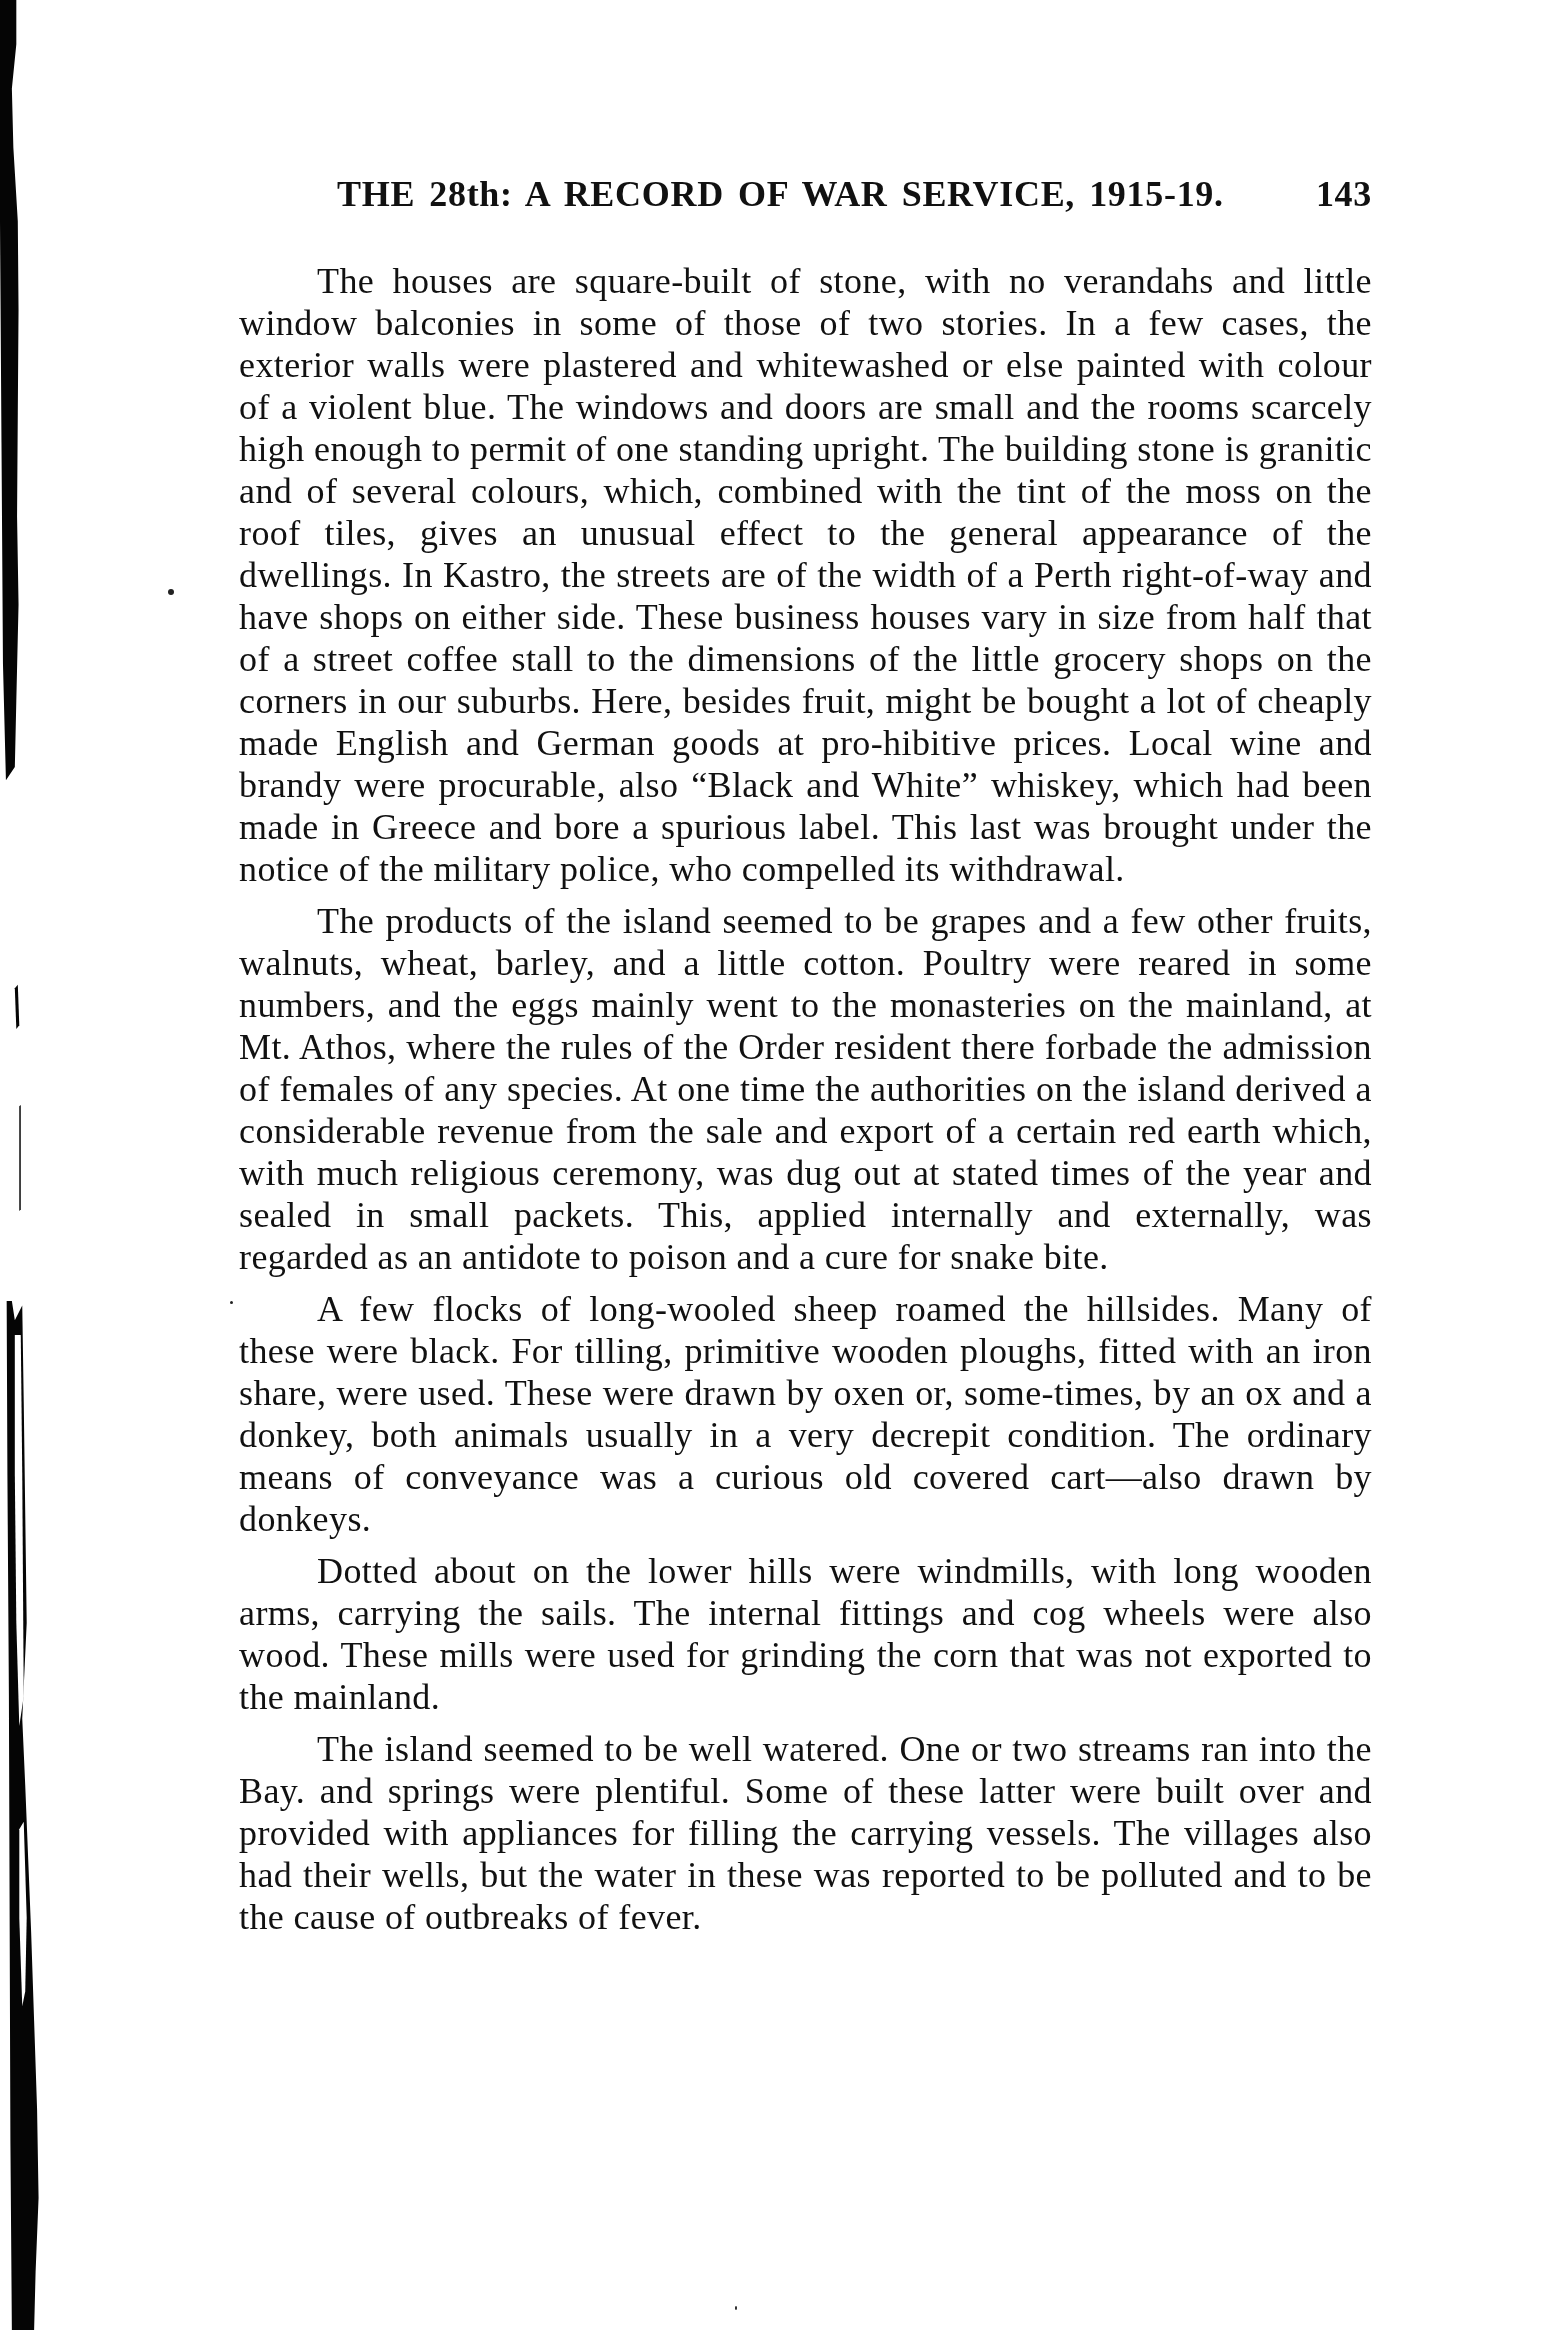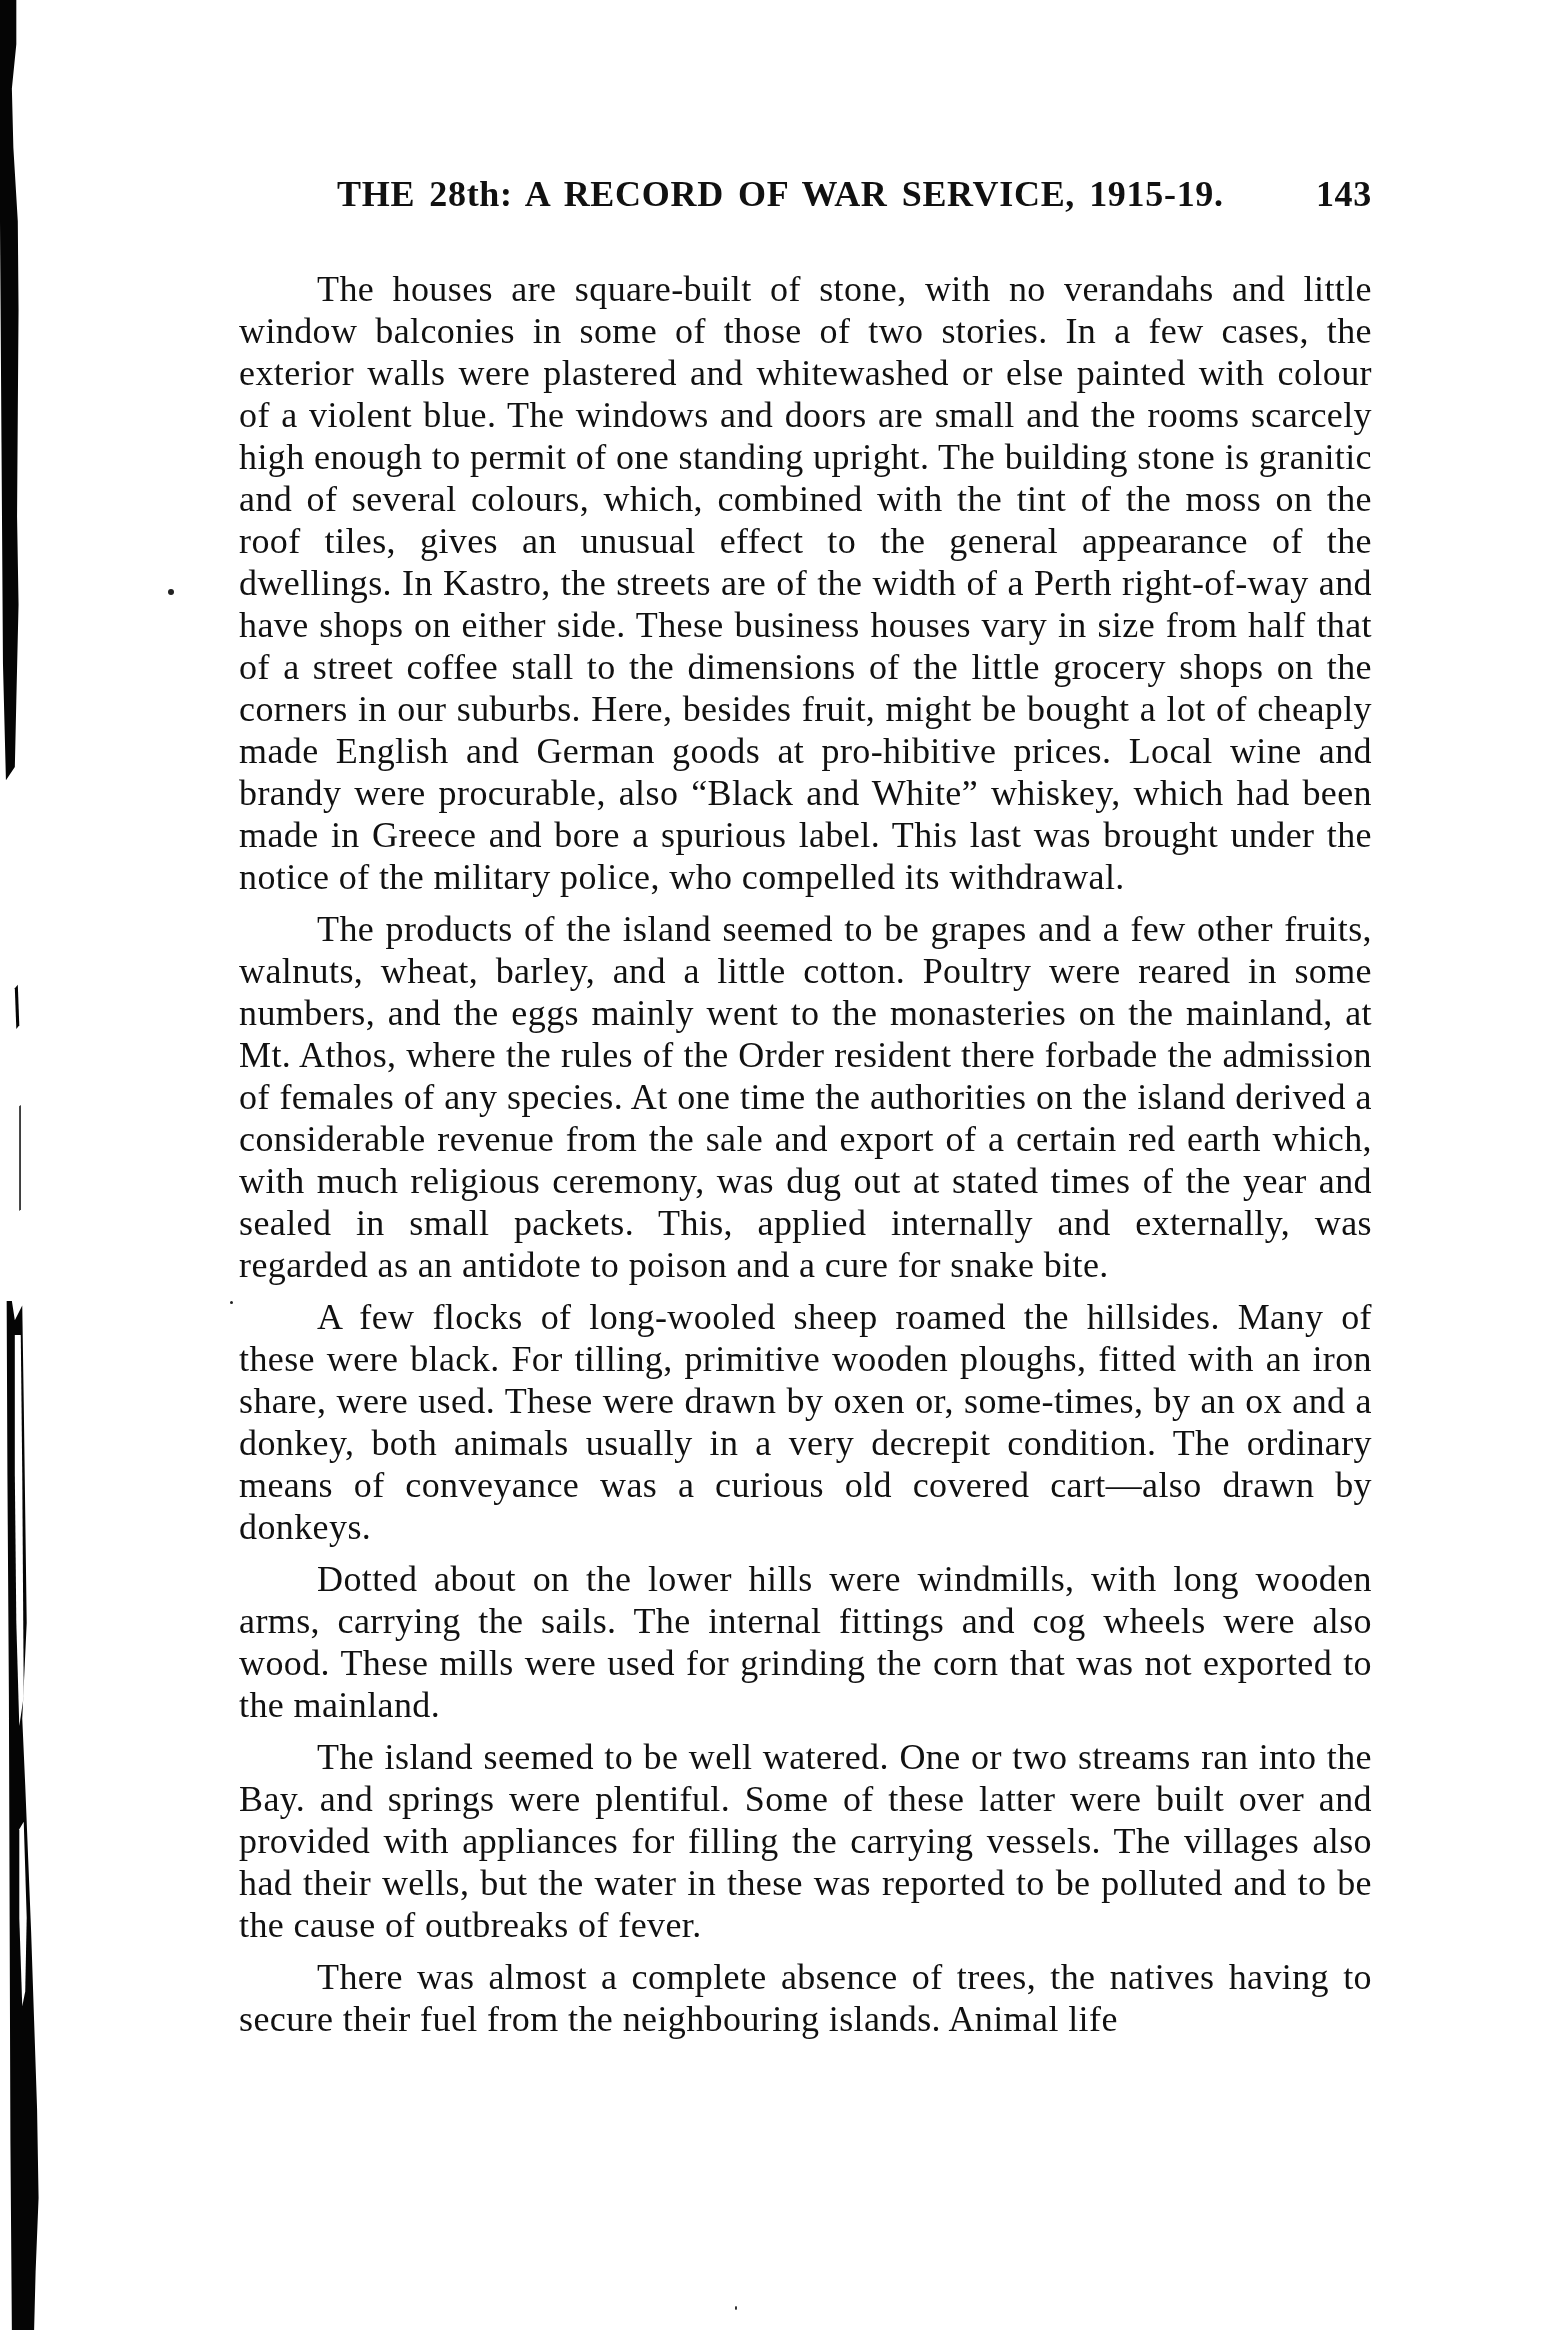--- a/index.html
+++ b/index.html
@@ -40,21 +40,21 @@
   }
   .header .running-title {
     font-weight: bold;
   }
   .header .page-number {
     font-weight: bold;
   }
   .body-text {
     position: absolute;
     left: 239px;
-    top: 268px;
+    top: 260px;
     width: 1133px;
     font-size: 36px;
     line-height: 42px;
     text-align: justify;
     letter-spacing: 0.4px;
   }
   .body-text p {
     margin: 0;
     text-indent: 78px;
   }
@@ -87,15 +87,14 @@
   <span class="running-title">THE 28th: A RECORD OF WAR SERVICE, 1915-19.</span>
   <span class="page-number">143</span>
 </header>
 
 <main class="body-text">
   <p>The houses are square-built of stone, with no verandahs and little window balconies in some of those of two stories.  In a few cases, the exterior walls were plastered and whitewashed or else painted with colour of a violent blue.  The windows and doors are small and the rooms scarcely high enough to permit of one standing upright.  The building stone is granitic and of several colours, which, combined with the tint of the moss on the roof tiles, gives an unusual effect to the general appearance of the dwellings.  In Kastro, the streets are of the width of a Perth right-of-way and have shops on either side.  These business houses vary in size from half that of a street coffee stall to the dimensions of the little grocery shops on the corners in our suburbs.  Here, besides fruit, might be bought a lot of cheaply made English and German goods at pro-hibitive prices.  Local wine and brandy were procurable, also “Black and White” whiskey, which had been made in Greece and bore a spurious label.  This last was brought under the notice of the military police, who compelled its withdrawal.</p>
   <p>The products of the island seemed to be grapes and a few other fruits, walnuts, wheat, barley, and a little cotton.  Poultry were reared in some numbers, and the eggs mainly went to the monasteries on the mainland, at Mt. Athos, where the rules of the Order resident there forbade the admission of females of any species.  At one time the authorities on the island derived a considerable revenue from the sale and export of a certain red earth which, with much religious ceremony, was dug out at stated times of the year and sealed in small packets.  This, applied internally and externally, was regarded as an antidote to poison and a cure for snake bite.</p>
   <p>A few flocks of long-wooled sheep roamed the hillsides.  Many of these were black.  For tilling, primitive wooden ploughs, fitted with an iron share, were used.  These were drawn by oxen or, some-times, by an ox and a donkey, both animals usually in a very decrepit condition.  The ordinary means of conveyance was a curious old covered cart—also drawn by donkeys.</p>
   <p>Dotted about on the lower hills were windmills, with long wooden arms, carrying the sails.  The internal fittings and cog wheels were also wood.  These mills were used for grinding the corn that was not exported to the mainland.</p>
   <p>The island seemed to be well watered.  One or two streams ran into the Bay. and springs were plentiful.  Some of these latter were built over and provided with appliances for filling the carrying vessels.  The villages also had their wells, but the water in these was reported to be polluted and to be the cause of outbreaks of fever.</p>
-  <p>There was almost a complete absence of trees, the natives having to secure their fuel from the neighbouring islands.  Animal life</p>
 </main>
 
 
 </body></html>

